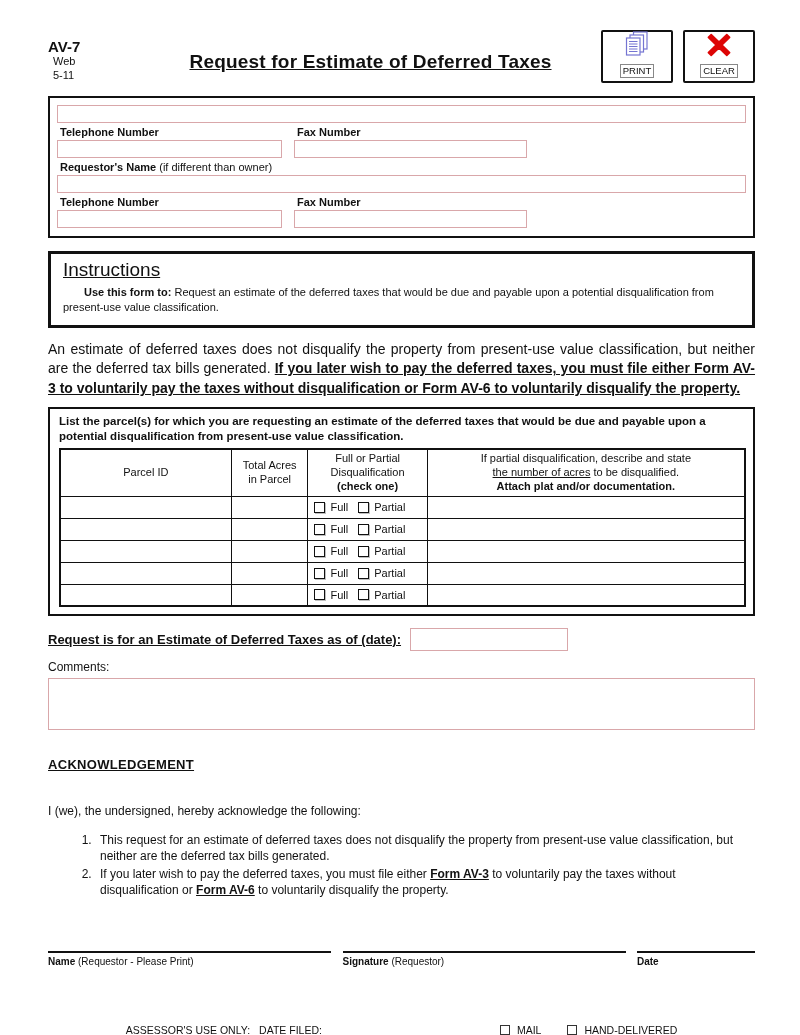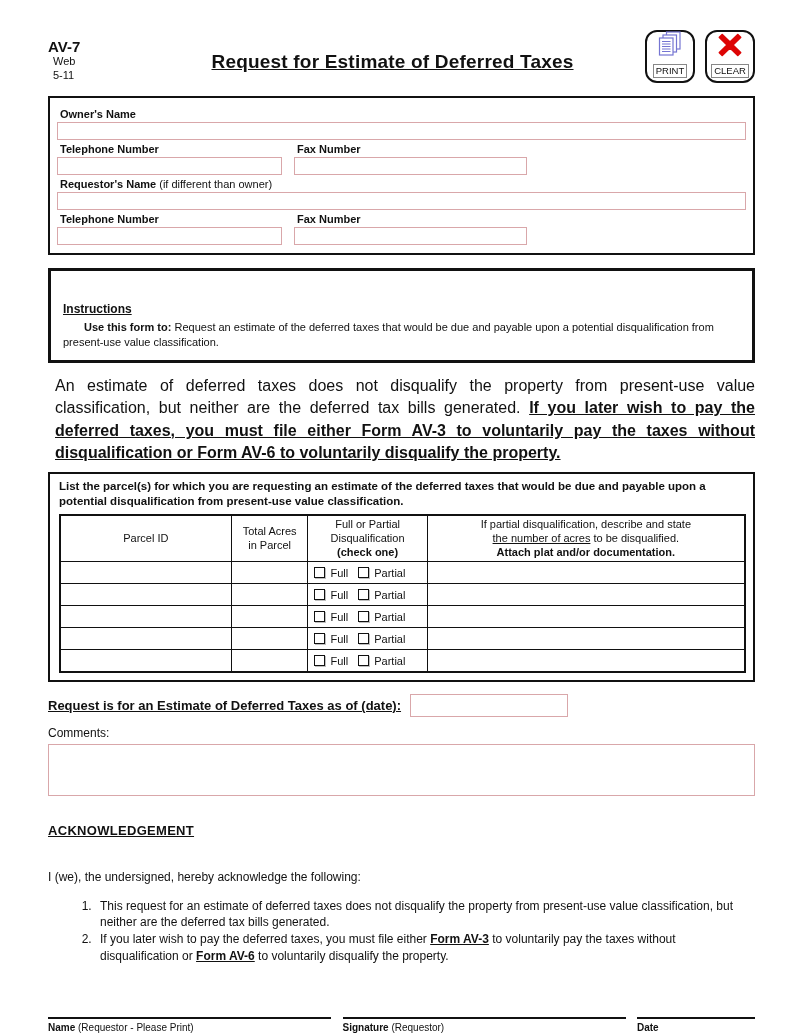--- a/index.html
+++ b/index.html
@@ -13,45 +13,45 @@
   .page{width:800px;height:1035px;background:#fff;position:relative;overflow:hidden;}
   .content{padding:0 45px 0 48px;}
 
   
   .hdr{display:flex;align-items:center;margin-top:28px;}
   .code-block{width:92px;padding-top:10px;}
   .code{font-size:15px;font-weight:bold;}
   .code-sub{font-size:11px;padding-left:5px;line-height:1.25;}
   .title{flex:1;text-align:center;font-size:19px;font-weight:bold;text-decoration:underline;padding-top:13px;letter-spacing:.2px;}
   .btn-row{display:flex;gap:10px;padding-top:2px;}
-  .btn{width:50px;height:53px;border:2px solid #111;border-radius:12px;background:#fff;display:flex;flex-direction:column;align-items:center;justify-content:flex-end;padding-bottom:3px;gap:2px;cursor:pointer;}
+  .btn{width:72px;height:53px;border:2px solid #111;border-radius:2px;background:#fff;display:flex;flex-direction:column;align-items:center;justify-content:flex-end;padding-bottom:3px;gap:2px;cursor:pointer;}
   .btn-ic{display:block;}
   .btn-label{font-size:9.5px;border:1px solid #888;padding:0 2px;line-height:1.25;}
   .print-ic{color:var(--print-icon);}
   .clear-ic{color:var(--clear-x);}
 
   
   .owner-box{margin-top:13px;border:2px solid #111;padding:7px 7px 8px 7px;}
   .f-label{font-size:11px;font-weight:bold;margin:3px 0 2px 3px;}
   .f-label .note{font-weight:normal;}
   .inp{border:1px solid var(--field-border);height:18px;background:#fff;}
   .inp.full{width:100%;}
   .pair{display:flex;}
   .pair .col1{width:237px;}
   .pair .col1 .inp{width:225px;}
   .pair .col2 .inp{width:233px;}
 
   
   .instr-box{margin-top:13px;border:3px solid #111;padding:5px 10px 9px 12px;}
-  .instr-h{font-size:12px;font-weight:bold;text-decoration:underline;margin-top:26px;}
+  .instr-h{font-size:19px;font-weight:normal;text-decoration:underline;}
   .instr-t{font-size:11px;margin-top:4px;line-height:1.4;}
   .instr-t .b{font-weight:bold;margin-left:21px;}
 
   
-  .notice{margin-top:12px;font-size:16px;line-height:1.4;text-align:justify;margin-left:7px;}
+  .notice{margin-top:12px;font-size:14px;line-height:1.4;text-align:justify;}
   .notice .bu{font-weight:bold;text-decoration:underline;}
 
   
   .parcel-box{margin-top:8px;border:2px solid #111;padding:5px 7px 7px 9px;}
   .parcel-intro{font-size:11.5px;font-weight:bold;line-height:1.3;}
   table.parcels{width:100%;border-collapse:collapse;margin-top:5px;}
   table.parcels th,table.parcels td{border:1px solid #111;font-weight:normal;}
   table.parcels{border:2px solid #111;}
   th.hcell{font-size:11px;text-align:center;vertical-align:middle;height:46px;line-height:1.25;padding:2px;}
   th .bold{font-weight:bold;}
@@ -137,21 +137,20 @@
             <svg width="26" height="26" viewBox="0 0 24 24">
               <path fill="currentColor" stroke="currentColor" stroke-width="1.5" stroke-linejoin="round" d="M4.8 2.4 L12 9.4 L19.2 2.4 L21.8 5 L14.7 12 L21.8 19 L19.2 21.6 L12 14.6 L4.8 21.6 L2.2 19 L9.3 12 L2.2 5 Z"></path>
             </svg>
           </span>
           <span class="btn-label">CLEAR</span>
         </div>
       </div>
     </div>
 
     <div class="owner-box">
-      <div class="f-label">Owner's Name</div>
       <div class="inp full"></div>
 
       <div class="pair">
         <div class="col1">
           <div class="f-label">Telephone Number</div>
           <div class="inp"></div>
         </div>
         <div class="col2">
           <div class="f-label">Fax Number</div>
           <div class="inp"></div>

